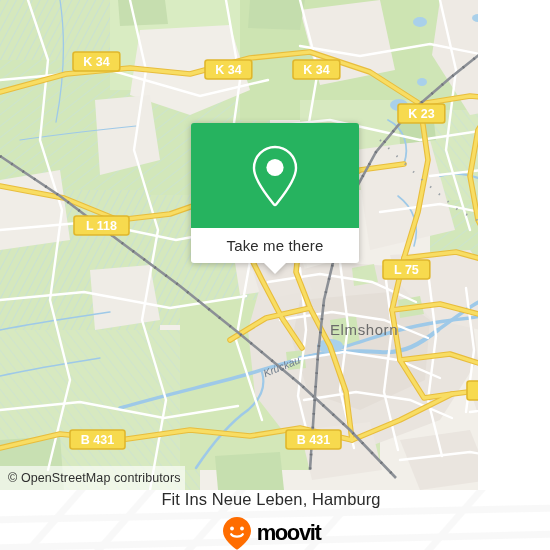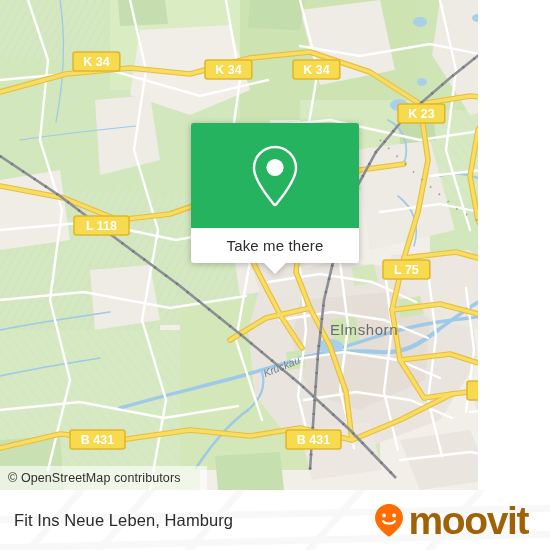--- a/index.html
+++ b/index.html
@@ -30,21 +30,21 @@
   }
 
   
   #attribution {
     position: absolute;
     left: 0;
     top: 466px;
     height: 24px;
     display: flex;
     align-items: center;
-    padding: 0 26px 0 8px;
+    padding: 0 4px 0 8px;
     background: rgba(255,255,255,0.62);
     font-size: 12.5px;
     color: #2e2e2e;
     letter-spacing: 0.1px;
     white-space: nowrap;
     z-index: 30;
   }
 
   
   #popup-card {
@@ -93,20 +93,21 @@
     position: absolute;
     left: 0; top: 490px;
     width: 550px; height: 60px;
     background: #ffffff;
     display: flex;
     align-items: center;
     justify-content: space-between;
     padding: 0 22px 0 14px;
     box-sizing: border-box;
     overflow: hidden;
+    flex-direction: column;
   }
   #bottom-bar-bg {
     position: absolute;
     left: 0; top: 0;
     width: 550px; height: 60px;
     opacity: 0.055;
     pointer-events: none;
   }
   #place-title {
     font-size: 16.5px;
@@ -115,23 +116,23 @@
     position: relative;
     z-index: 2;
   }
   #moovit-logo {
     display: flex;
     align-items: center;
     position: relative;
     z-index: 2;
   }
   #moovit-wordmark {
-    font-size: 39px;
+    font-size: 22px;
     font-weight: bold;
-    color: #a16207;
+    color: #000000;
     letter-spacing: -1.4px;
     margin-left: 5px;
     line-height: 1;
   }
 </style>
 </head>
 <body>
 
 <div id="map-viewport">
 

